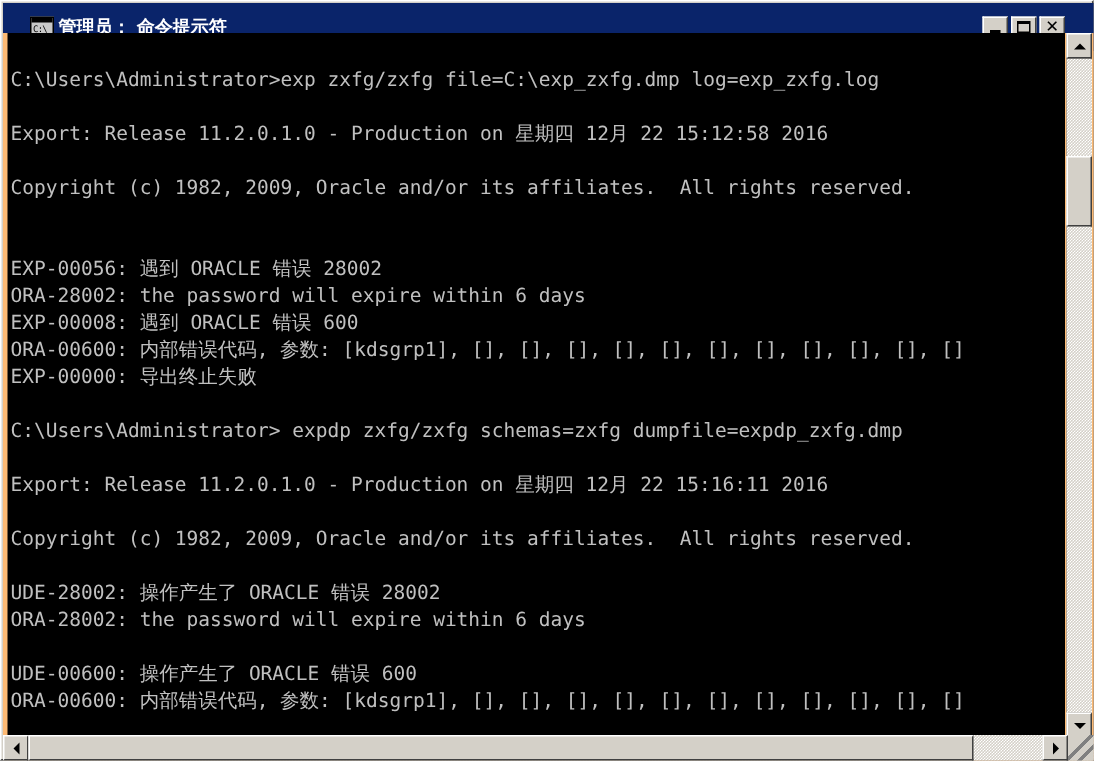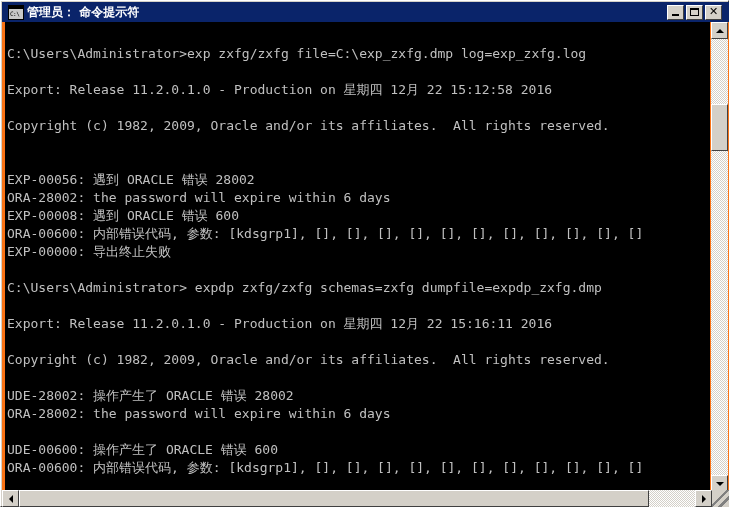--- a/index.html
+++ b/index.html
@@ -32,21 +32,21 @@
   
   #title-bar {
     position: absolute;
     left: 1px;
     top: 1px;
     width: 727px;
     height: 20px;
     background: #0a246a;
     display: flex;
     align-items: center;
-    padding: 4px;
+    padding: 16px;
     box-sizing: border-box;
     overflow: hidden;
   }
   #title-icon {
     width: 16px;
     height: 15px;
     margin-left: 2px;
     margin-right: 3px;
     flex: none;
     background: #c8c8c8;
@@ -126,21 +126,21 @@
     margin-top: -1px;
   }
 
   
   #console-area {
     position: absolute;
     left: 1px;
     top: 21px;
     width: 727px;
     height: 485px;
-    background: #f97316;
+    background: #fdba74;
     box-sizing: border-box;
   }
   #console-inner {
     position: absolute;
     left: 3px;
     top: 0px;
     width: 705px;
     height: 470px;
     background: #000000;
     overflow: hidden;

